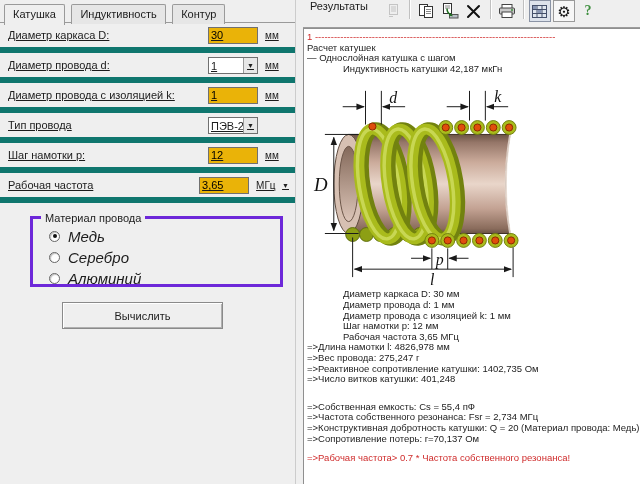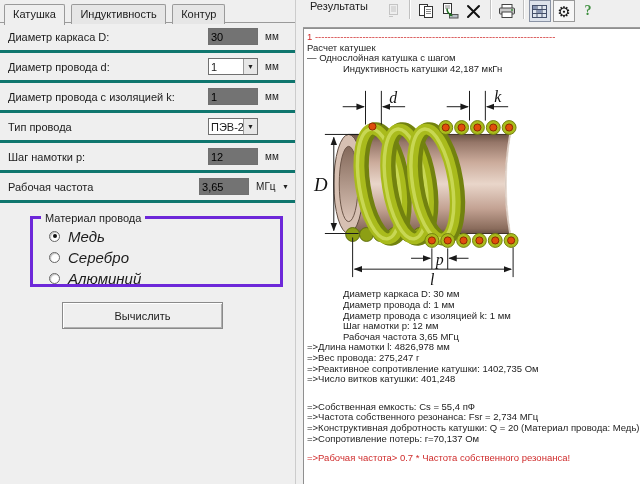--- a/index.html
+++ b/index.html
@@ -6,25 +6,25 @@
   html,body { width:640px; height:484px; overflow:hidden; }
   body { background:#efefef; font-family:"Liberation Sans", sans-serif; color:#1c1c1c; position:relative; }
 
   
   .left-panel { position:absolute; left:0; top:0; width:296px; height:484px; border-right:1px solid #cccccc; background:#efefef; }
   .tabbar { height:23px; padding:4px 0 0 4px; position:relative; }
   .tabbar::after { content:""; position:absolute; left:0; right:0; bottom:0; border-bottom:1px solid #9a9a9a; }
   .tab { display:inline-block; position:relative; z-index:1; font-size:11px; padding:3px 8px 4px; border:1px solid #9a9a9a; border-bottom:none; border-radius:2px 2px 0 0; background:#e6e6e6; margin-right:2px; cursor:default; }
   .tab.active { background:#efefef; z-index:3; padding-bottom:5px; margin-bottom:-1px; }
 
-  .frow { height:30px; display:flex; align-items:center; padding:0 6px 0 8px; border-bottom:3px solid #0f766e; }
+  .frow { height:30px; display:flex; align-items:center; padding:0 6px 0 8px; border-bottom:6px solid #0f766e;text-decoration:underline; }
   .frow:first-child { height:24px; }
   .frow .flabel { flex:1; font-size:11px; }
   .ctrl { display:flex; align-items:center; }
-  .edit { width:50px; height:17px; border:1px solid #707070; background:#737373; font-size:11px; font-family:inherit; padding:0 2px; }
+  .edit { width:50px; height:17px; border:1px solid #707070; background:#eab308; font-size:11px; font-family:inherit; padding:0 2px; }
   .combo { width:50px; height:17px; border:1px solid #707070; background:#fff; display:flex; align-items:stretch; }
   .combo .val { flex:1; font-size:11px; padding:2px 0 0 2px; overflow:hidden; white-space:nowrap; }
   .combo .arrow { width:14px; background:#e7e7e7; border-left:1px solid #9a9a9a; display:flex; align-items:center; justify-content:center; font-size:7px; color:#222; }
   .unit { width:24px; font-size:10px; margin-left:7px; }
   .unit-caret { font-size:7px; color:#222; margin-left:2px; }
 
   .grp { margin:13px 0 0 30px; width:253px; height:71px; border:3px solid #6d28d9; position:relative; }
   .grp-title { position:absolute; top:-7px; left:8px; background:#efefef; padding:0 4px; font-size:11px; }
   .radio-row { display:flex; align-items:center; margin:7px 0 0 16px; height:14px; cursor:default; }
   .radio-row:first-of-type { margin-top:10px; }

